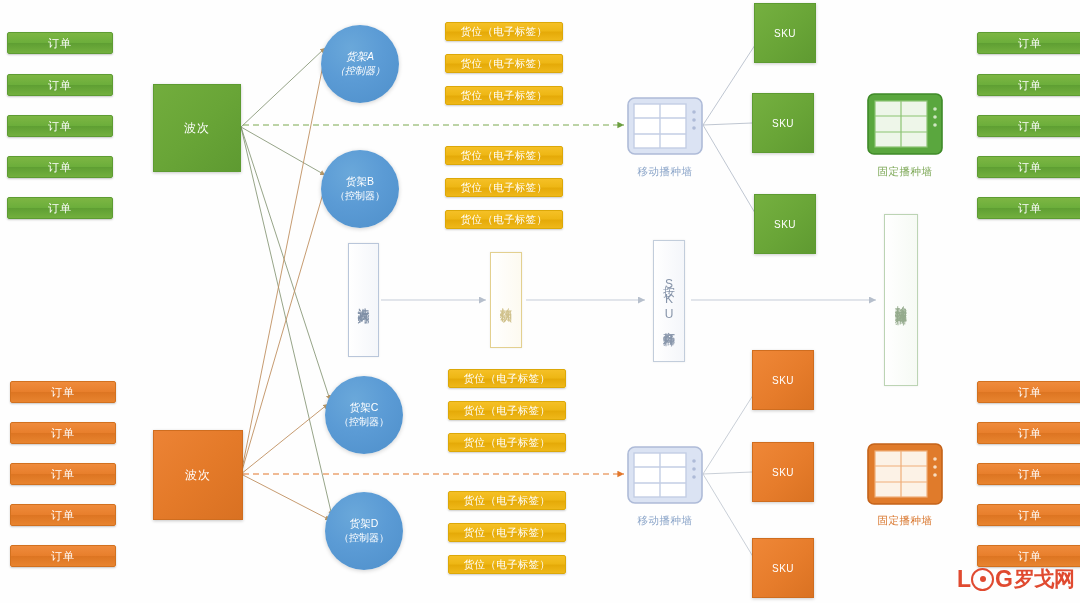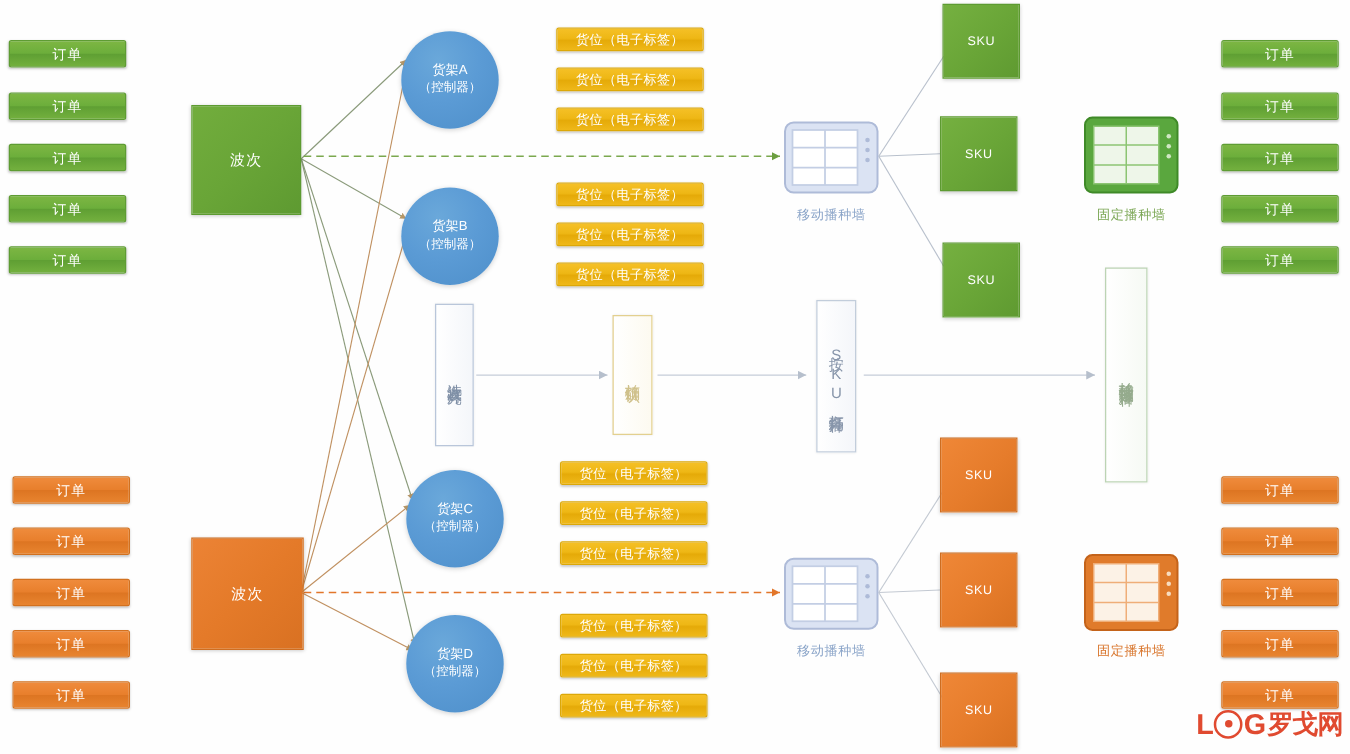--- a/index.html
+++ b/index.html
@@ -10,21 +10,21 @@
   #canvas{
     position:relative;
     width:1080px;height:603px;
     background:#fefefe;
     overflow:hidden;
   }
   .abs{position:absolute;box-sizing:border-box;}
 
   
   .order{
-    width:94px;height:22px;
+    width:106px;height:22px;
     border-radius:2px;
     display:flex;align-items:center;justify-content:center;
     font-size:11px;color:#ffffff;
     letter-spacing:1px;
     box-shadow:0 1px 2px rgba(0,0,0,.22);
   }
   .order.green{
     background:linear-gradient(to bottom,#7db643 0%,#6cae3b 48%,#5f9f33 52%,#73b03e 100%);
     border:1px solid #5e9c33;
   }
@@ -213,21 +213,21 @@
   <div class="abs order orange" style="left:10px;top:504px;">订单</div>
   <div class="abs order orange" style="left:10px;top:545px;">订单</div>
 
   <div class="abs wave green" style="left:153px;top:84px;width:88px;height:88px;">
     <span>波次</span>
   </div>
   <div class="abs wave orange" style="left:153px;top:430px;width:90px;height:90px;">
     <span>波次</span>
   </div>
 
-  <div class="abs shelf" style="left:321px;top:25px;width:78px;height:78px;">
+  <div class="abs shelf" style="left:321px;top:25px;width:78px;height:78px;font-style:italic;">
     <span>货架A</span>
     <span class="l2">（控制器）</span>
   </div>
   <div class="abs shelf" style="left:321px;top:150px;width:78px;height:78px;">
     <span>货架B</span>
     <span class="l2">（控制器）</span>
   </div>
   <div class="abs shelf" style="left:325px;top:376px;width:78px;height:78px;">
     <span>货架C</span>
     <span class="l2">（控制器）</span>

